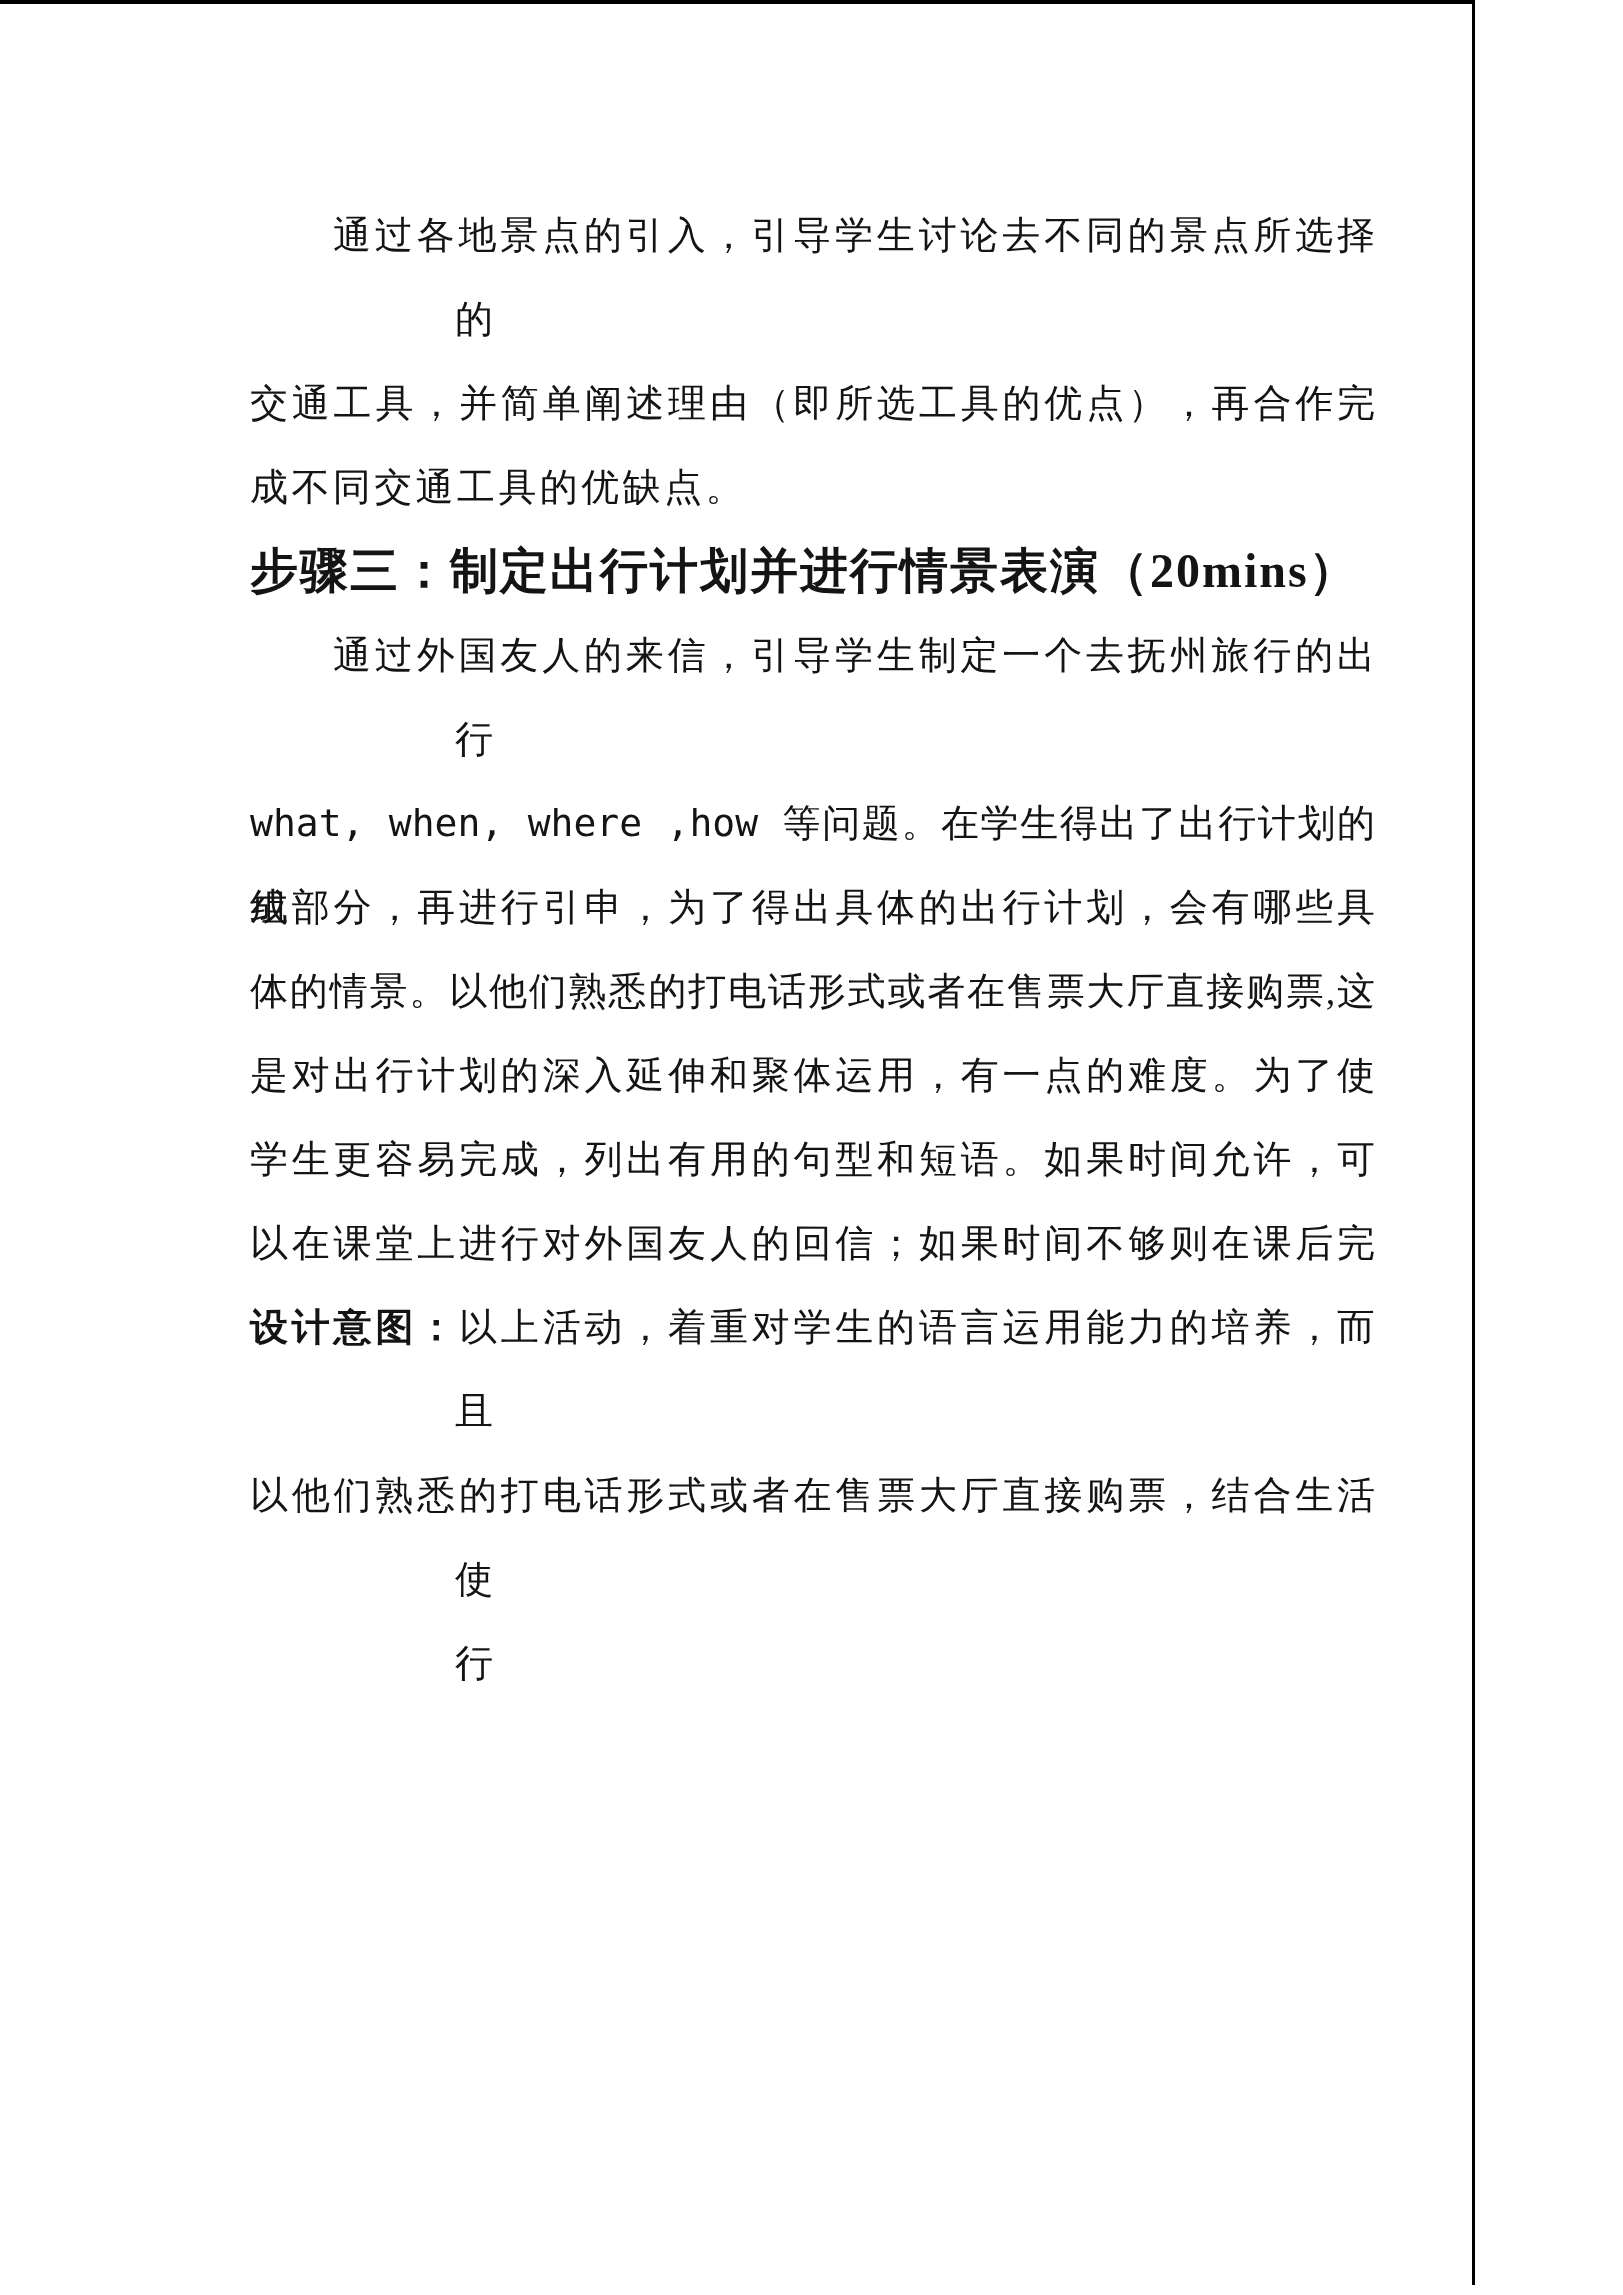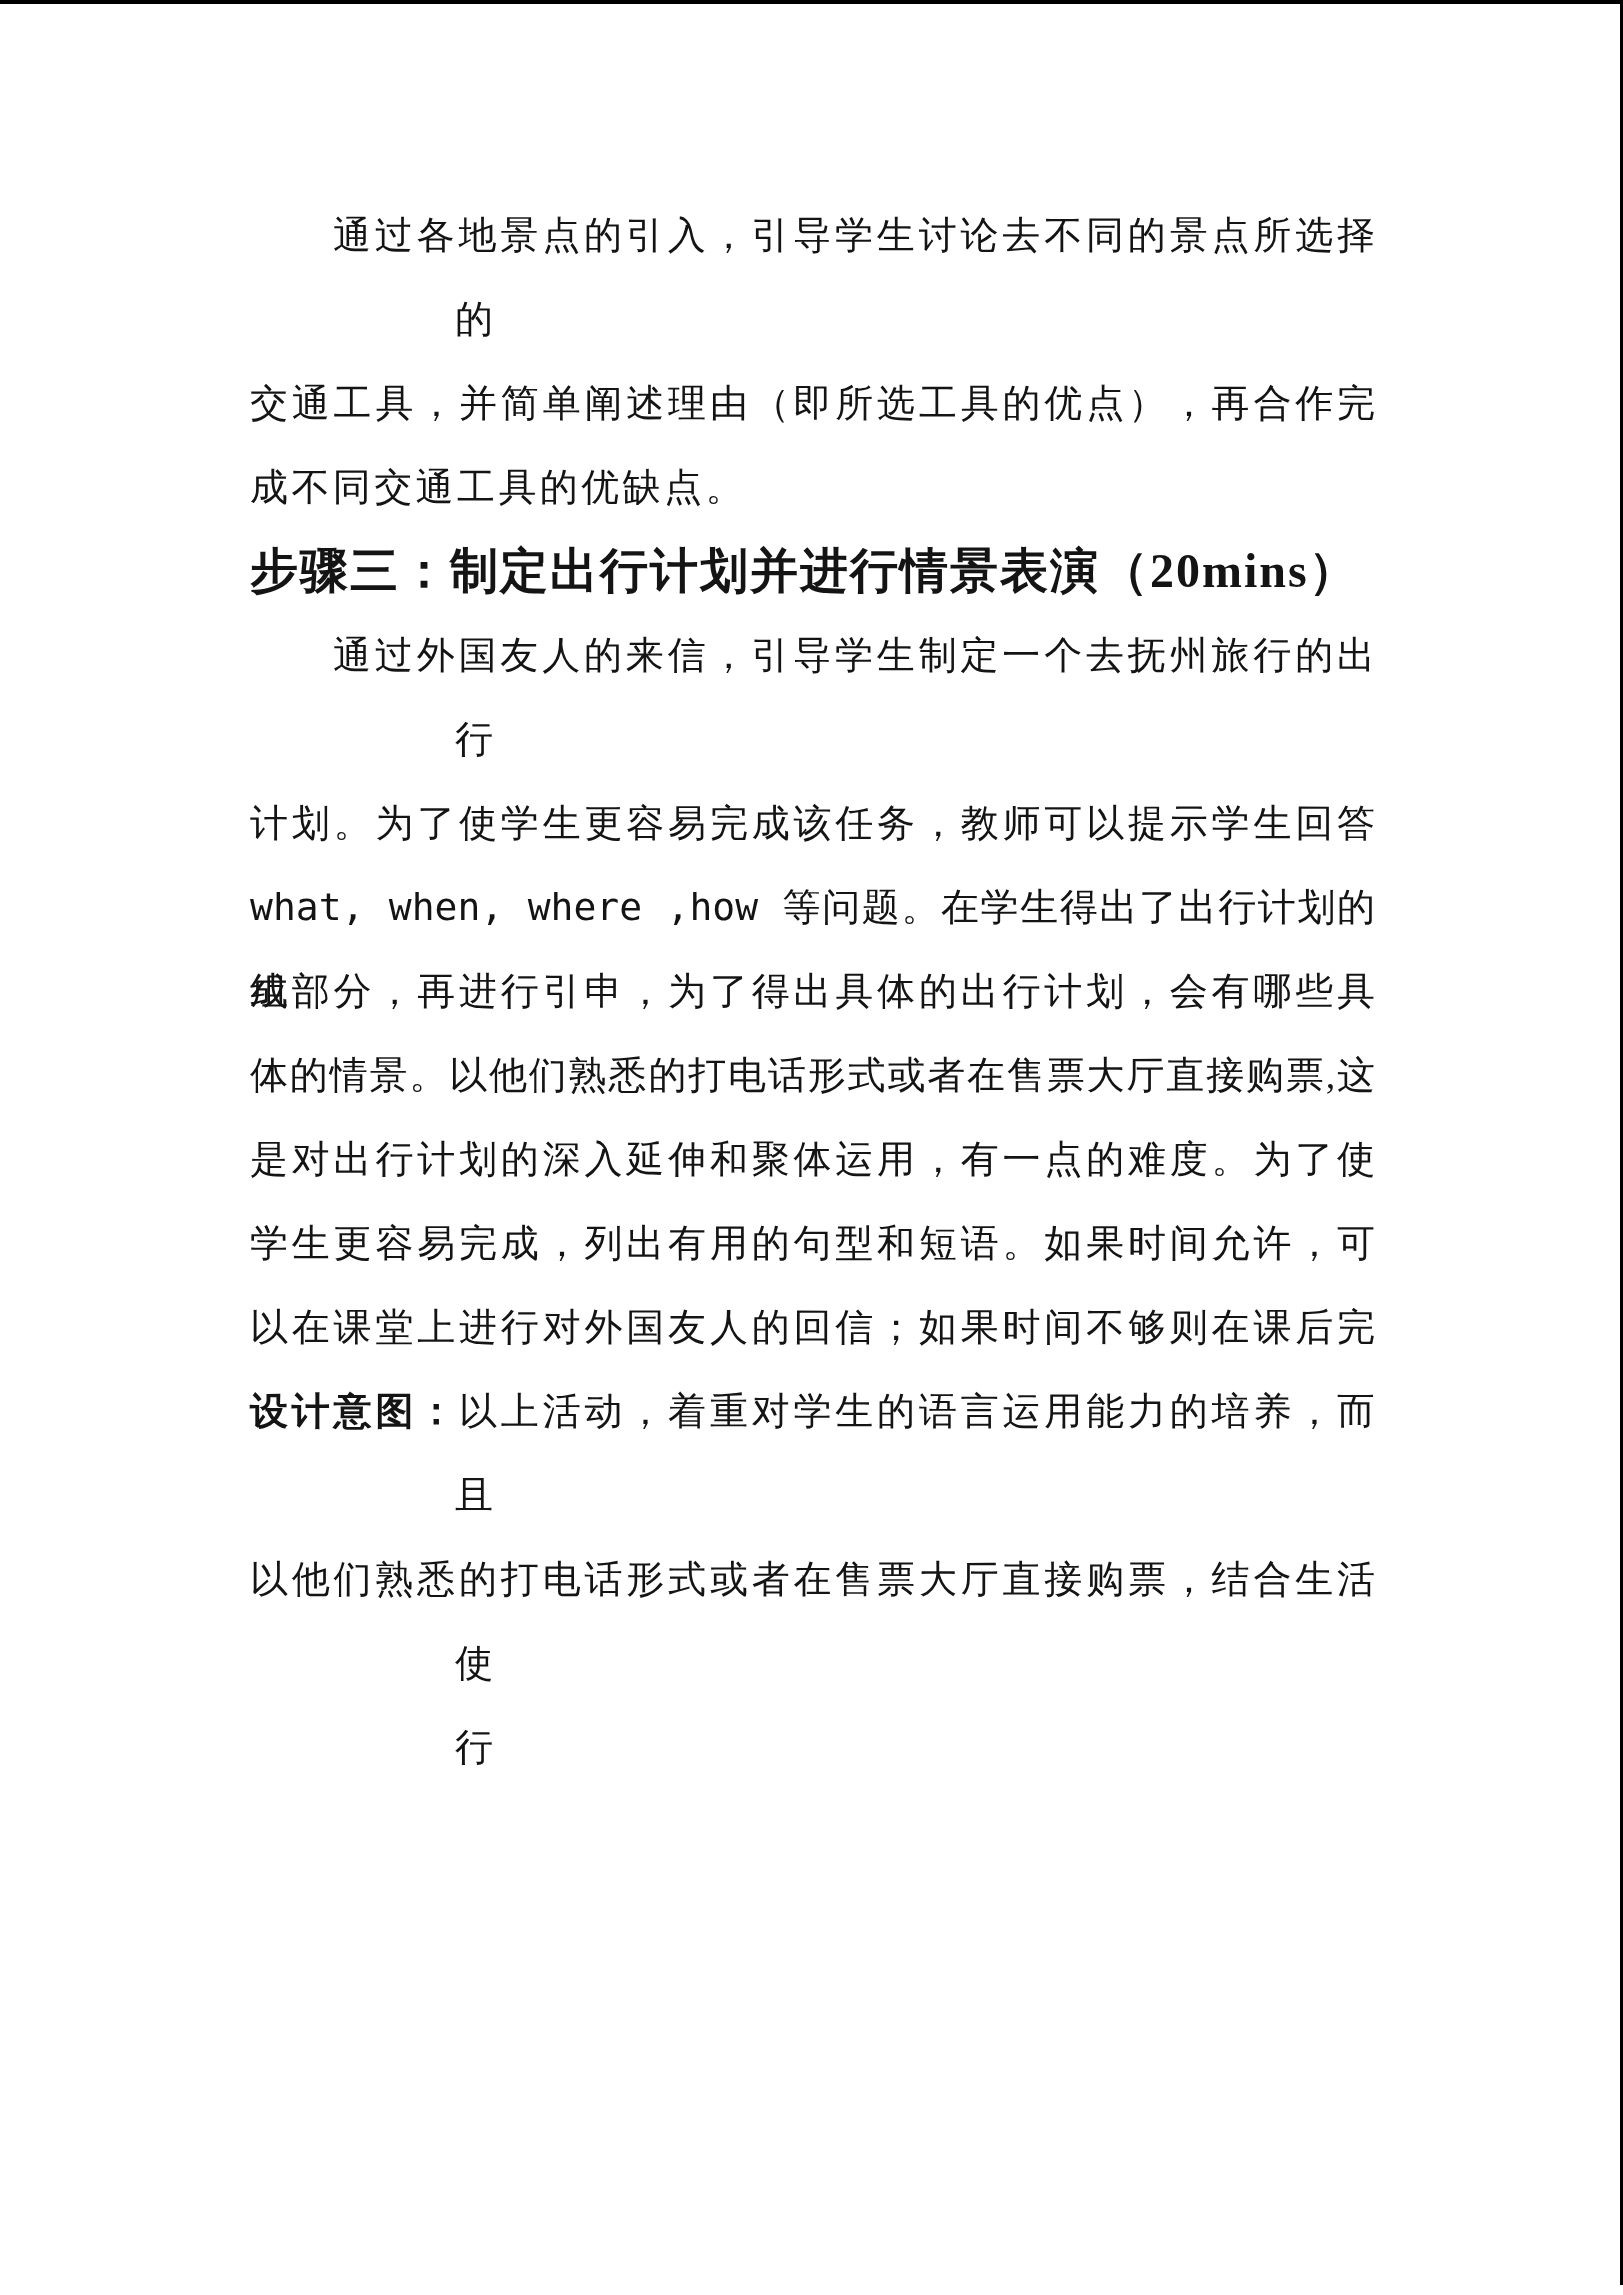--- a/index.html
+++ b/index.html
@@ -1,18 +1,18 @@
 <!DOCTYPE html>
 <html style="font-size:11px"><head>
 <meta charset="utf-8">
 <style>
   html, body { margin: 0; padding: 0; background: #ffffff; }
   .page {
     position: relative;
-    width: 1623px;
+    width: 1475px;
     height: 2295px;
     background: #ffffff;
     overflow: hidden;
     font-family: "Liberation Serif", serif;
     color: #141414;
   }
   .top-bar {
     position: absolute;
     top: 0; left: 0;
     width: 1623px; height: 4.1px;
@@ -64,21 +64,20 @@
   <div class="right-bar"></div>
 
   <div class="text-block">
     <div class="row indent justify">通过各地景点的引入，引导学生讨论去不同的景点所选择</div>
     <div class="row orphan">的</div>
     <div class="row justify">交通工具，并简单阐述理由（即所选工具的优点），再合作完</div>
     <div class="row left">成不同交通工具的优缺点。</div>
     <div class="row heading left">步骤三：制定出行计划并进行情景表演（20mins）</div>
     <div class="row indent justify">通过外国友人的来信，引导学生制定一个去抚州旅行的出</div>
     <div class="row orphan">行</div>
-    <div class="row justify">计划。为了使学生更容易完成该任务，教师可以提示学生回答</div>
     <div class="row justify latin">what, when, where ,how 等问题。在学生得出了出行计划的组</div>
     <div class="row justify">成部分，再进行引申，为了得出具体的出行计划，会有哪些具</div>
     <div class="row justify">体的情景。以他们熟悉的打电话形式或者在售票大厅直接购票,这</div>
     <div class="row justify">是对出行计划的深入延伸和聚体运用，有一点的难度。为了使</div>
     <div class="row justify">学生更容易完成，列出有用的句型和短语。如果时间允许，可</div>
     <div class="row justify">以在课堂上进行对外国友人的回信；如果时间不够则在课后完</div>
     <div class="row justify"><span class="lead">设计意图：</span><span>以上活动，着重对学生的语言运用能力的培养，而</span></div>
     <div class="row orphan">且</div>
     <div class="row justify">以他们熟悉的打电话形式或者在售票大厅直接购票，结合生活</div>
     <div class="row orphan">使</div>

